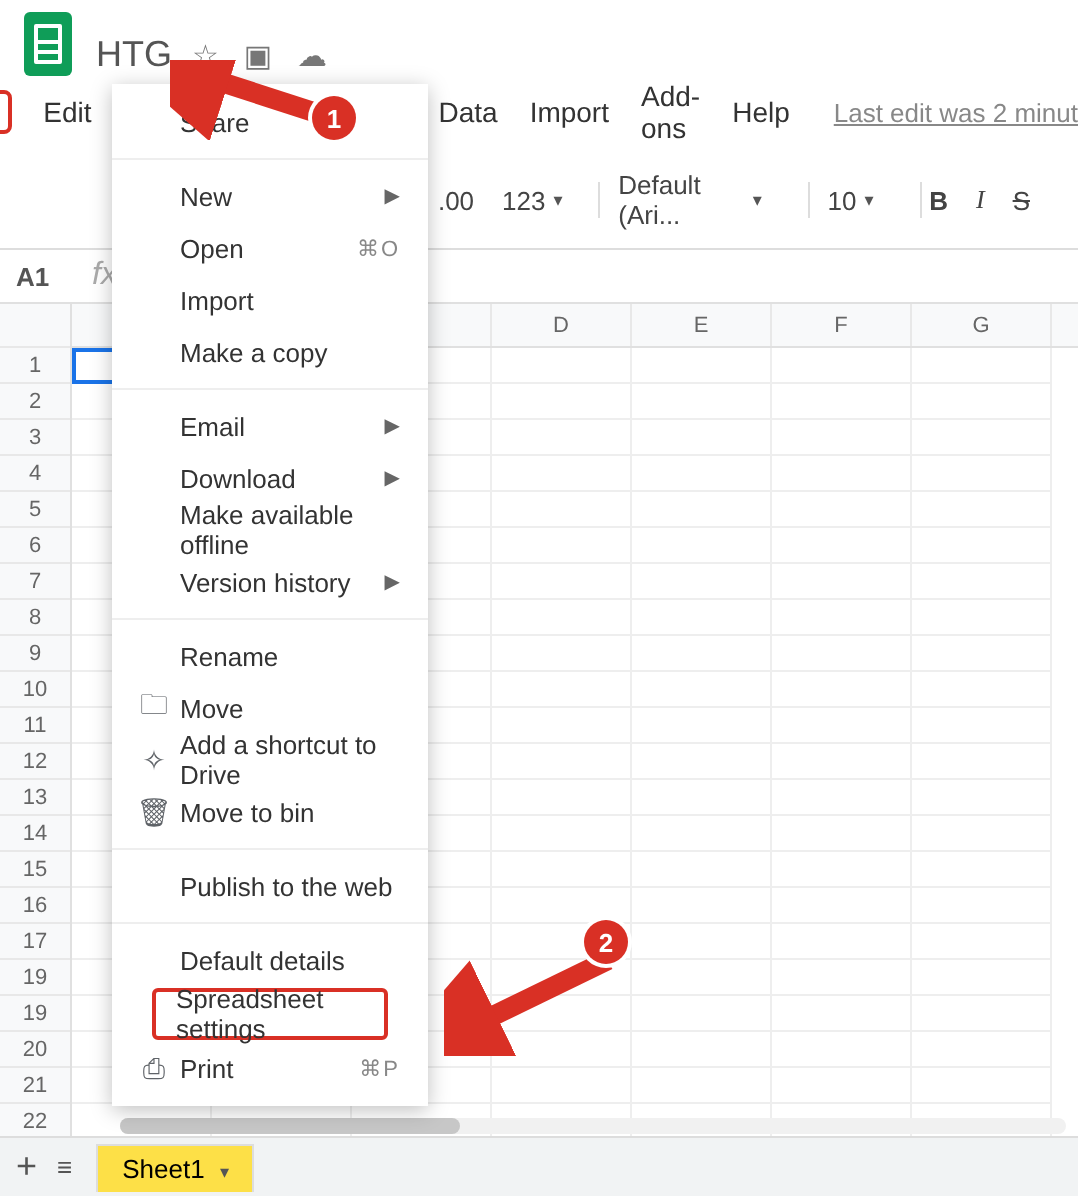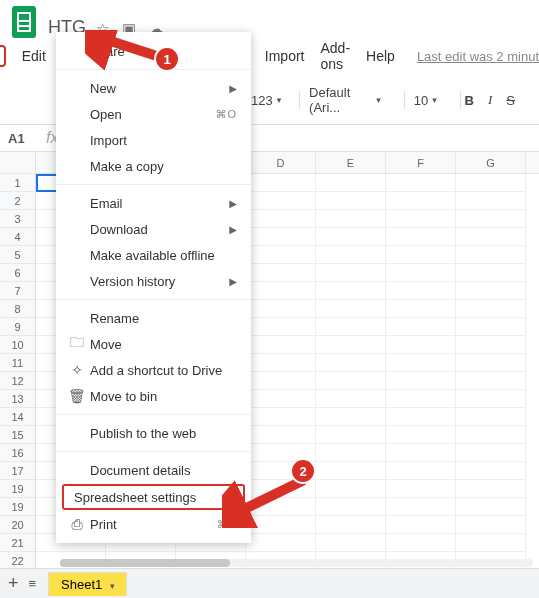--- a/index.html
+++ b/index.html
@@ -41,28 +41,28 @@
 .active-cell { position:absolute; left:36px; top:22px; width:70px; height:18px; border:2px solid #1a73e8; background:#fff; }
 
 .sheet-tabs { position:absolute; bottom:0; left:0; right:0; height:30px; background:#f1f3f4; border-top:1px solid #ddd; display:flex; align-items:center; padding:0 8px; font-size:13px; }
 .sheet-tabs .plus { font-size:18px; color:#555; margin-right:10px; }
 .sheet-tabs .menu3 { color:#555; margin-right:12px; }
 .sheet-tabs .tab { background:#fde047; padding:4px 12px; border-top:1px solid #ddd; border-left:1px solid #ddd; border-right:1px solid #ddd; }
 .scrollbar-h { position:absolute; bottom:31px; left:60px; right:6px; height:8px; background:#f1f1f1; border-radius:4px; }
 .scrollbar-h .thumb { width:170px; height:8px; background:#c7c7c7; border-radius:4px; }
 
 
-.file-menu { position:absolute; left:56px; top:32px; width:195px; background:#fff; box-shadow:0 2px 10px rgba(0,0,0,0.25); padding:6px 0; z-index:20; font-size:13px; color:#333; }
+.file-menu { position:absolute; left:56px; top:42px; width:158px; background:#fff; box-shadow:0 2px 10px rgba(0,0,0,0.25); padding:6px 0; z-index:20; font-size:13px; color:#333; }
 .file-menu .row { display:flex; align-items:center; padding:5px 14px 5px 10px; cursor:pointer; position:relative; height:26px; }
 .file-menu .ico { width:22px; font-size:14px; color:#5f6368; text-align:center; margin-right:2px; }
 .file-menu .lbl { flex:1; }
 .file-menu .sub { font-size:10px; color:#666; }
 .file-menu .shortcut { font-size:11px; color:#888; letter-spacing:1px; }
 .file-menu hr { border:none; border-top:1px solid #eee; margin:5px 0; }
-.settings-highlight { border:2px solid #d93025; border-radius:3px; margin:1px 6px; padding-left:4px; }
+.settings-highlight { border:2px solid #d93025; border-radius:3px; margin:1px 20px; padding-left:4px; }
 
 
 .arrow1 { position:absolute; z-index:30; left:85px; top:30px; }
 .arrow2 { position:absolute; z-index:30; left:222px; top:468px; }
 .badge { width:22px; height:22px; border-radius:50%; background:#d93025; color:#fff; font-size:13px; font-weight:bold; display:flex; align-items:center; justify-content:center; position:absolute; z-index:31; box-shadow:0 0 0 2px #fff; }
 .badge1 { left:156px; top:48px; }
 .badge2 { left:292px; top:460px; }
 </style>
 </head>
 <body>
@@ -403,21 +403,21 @@
       <span class="lbl">Move to bin</span>
     </div>
   <hr>
   <div class="row">
       <span class="ico"></span>
       <span class="lbl">Publish to the web</span>
     </div>
   <hr>
   <div class="row">
       <span class="ico"></span>
-      <span class="lbl">Document details</span>
+      <span class="lbl">Default details</span>
     </div>
   <div class="row settings-highlight">
       <span class="lbl">Spreadsheet settings</span>
     </div>
   <div class="row">
       <span class="ico">⎙</span>
       <span class="lbl">Print</span>
       <span class="shortcut">⌘P</span>
     </div>
 </div>

